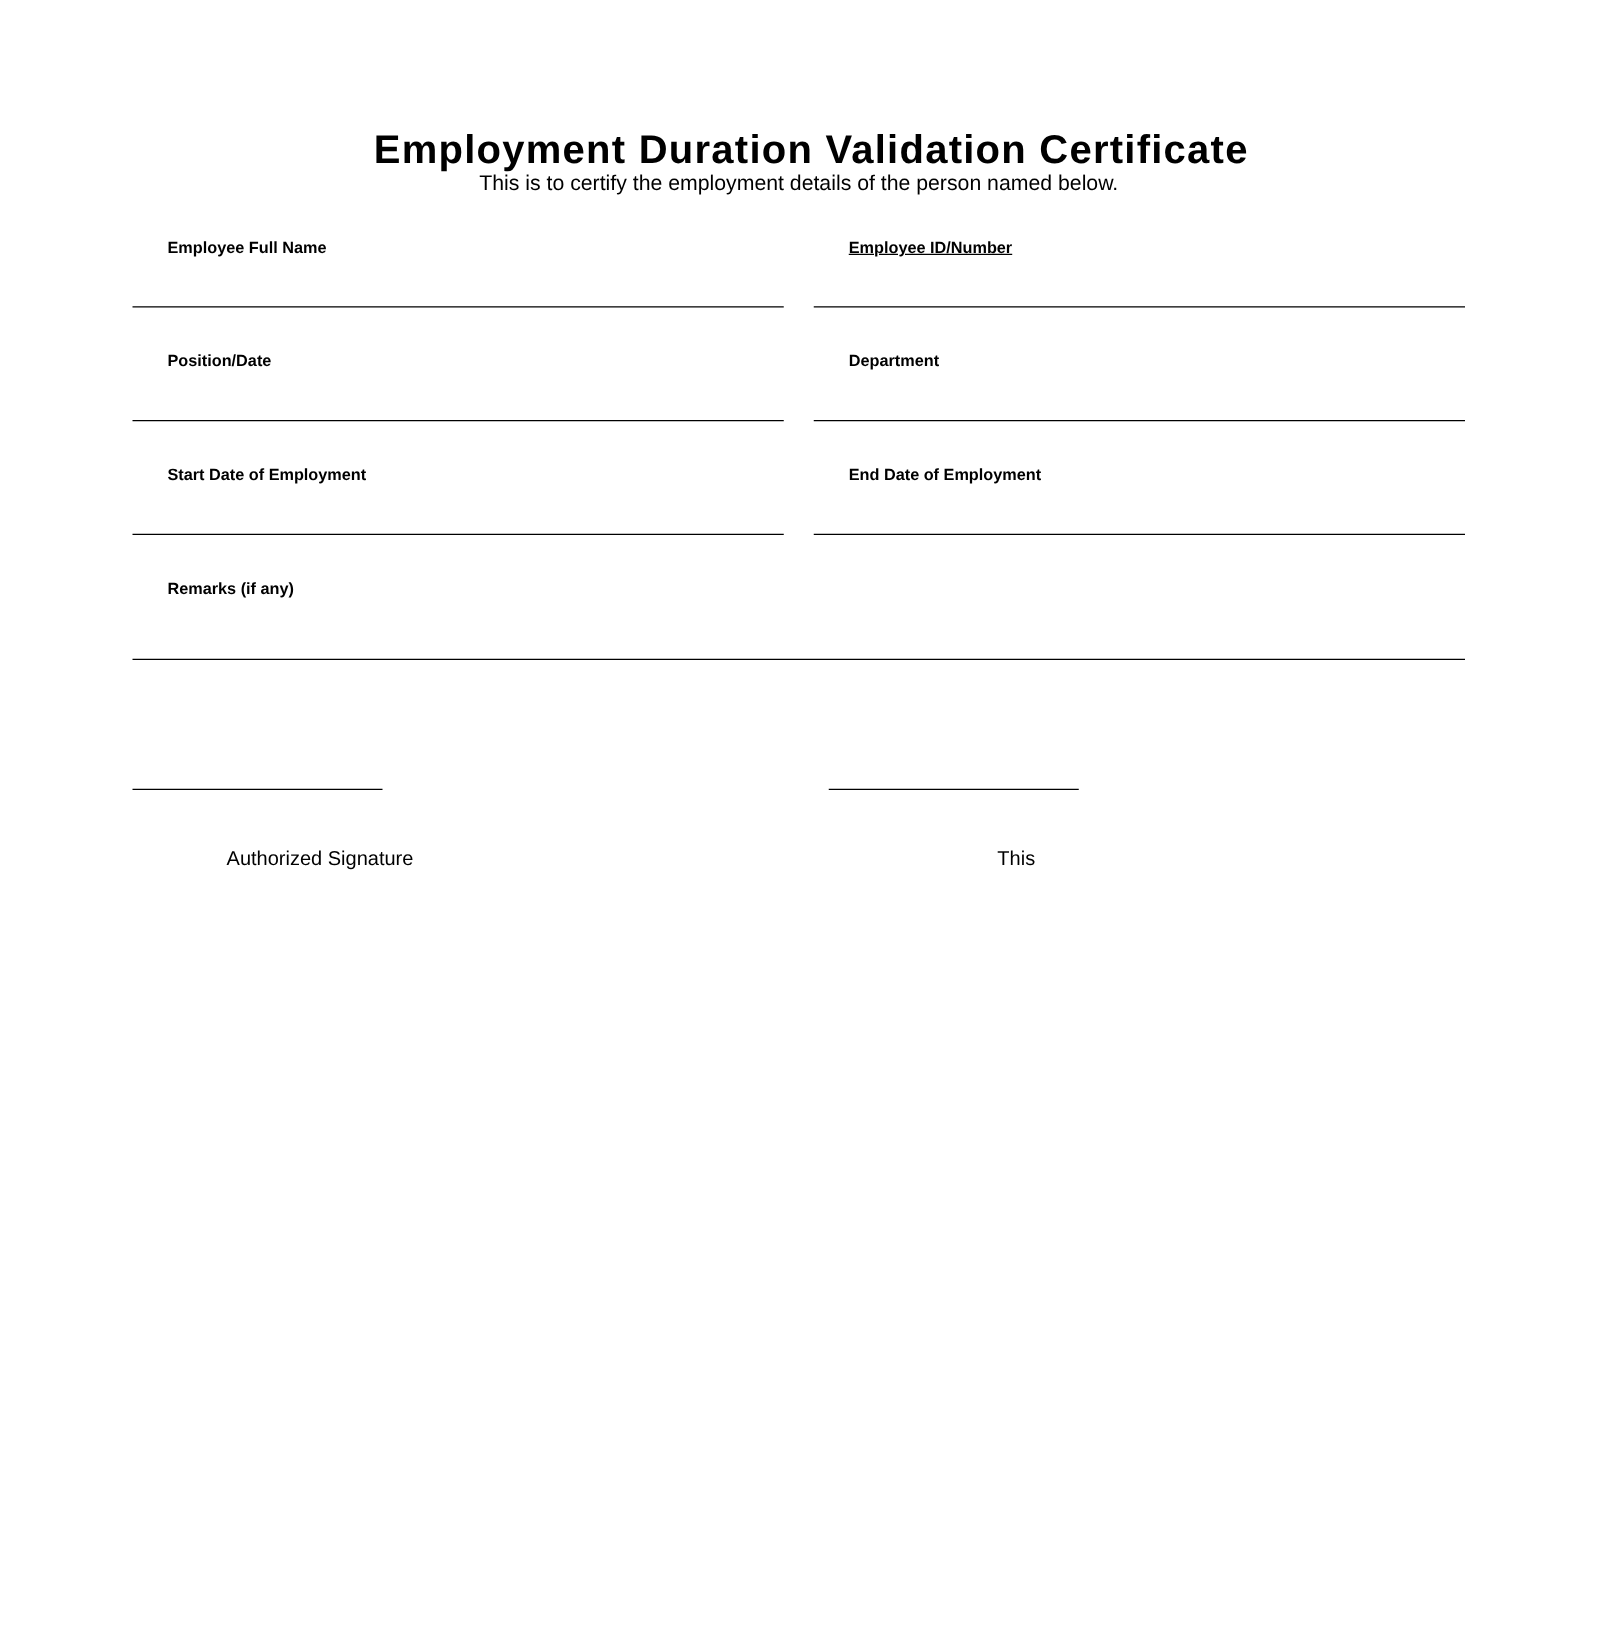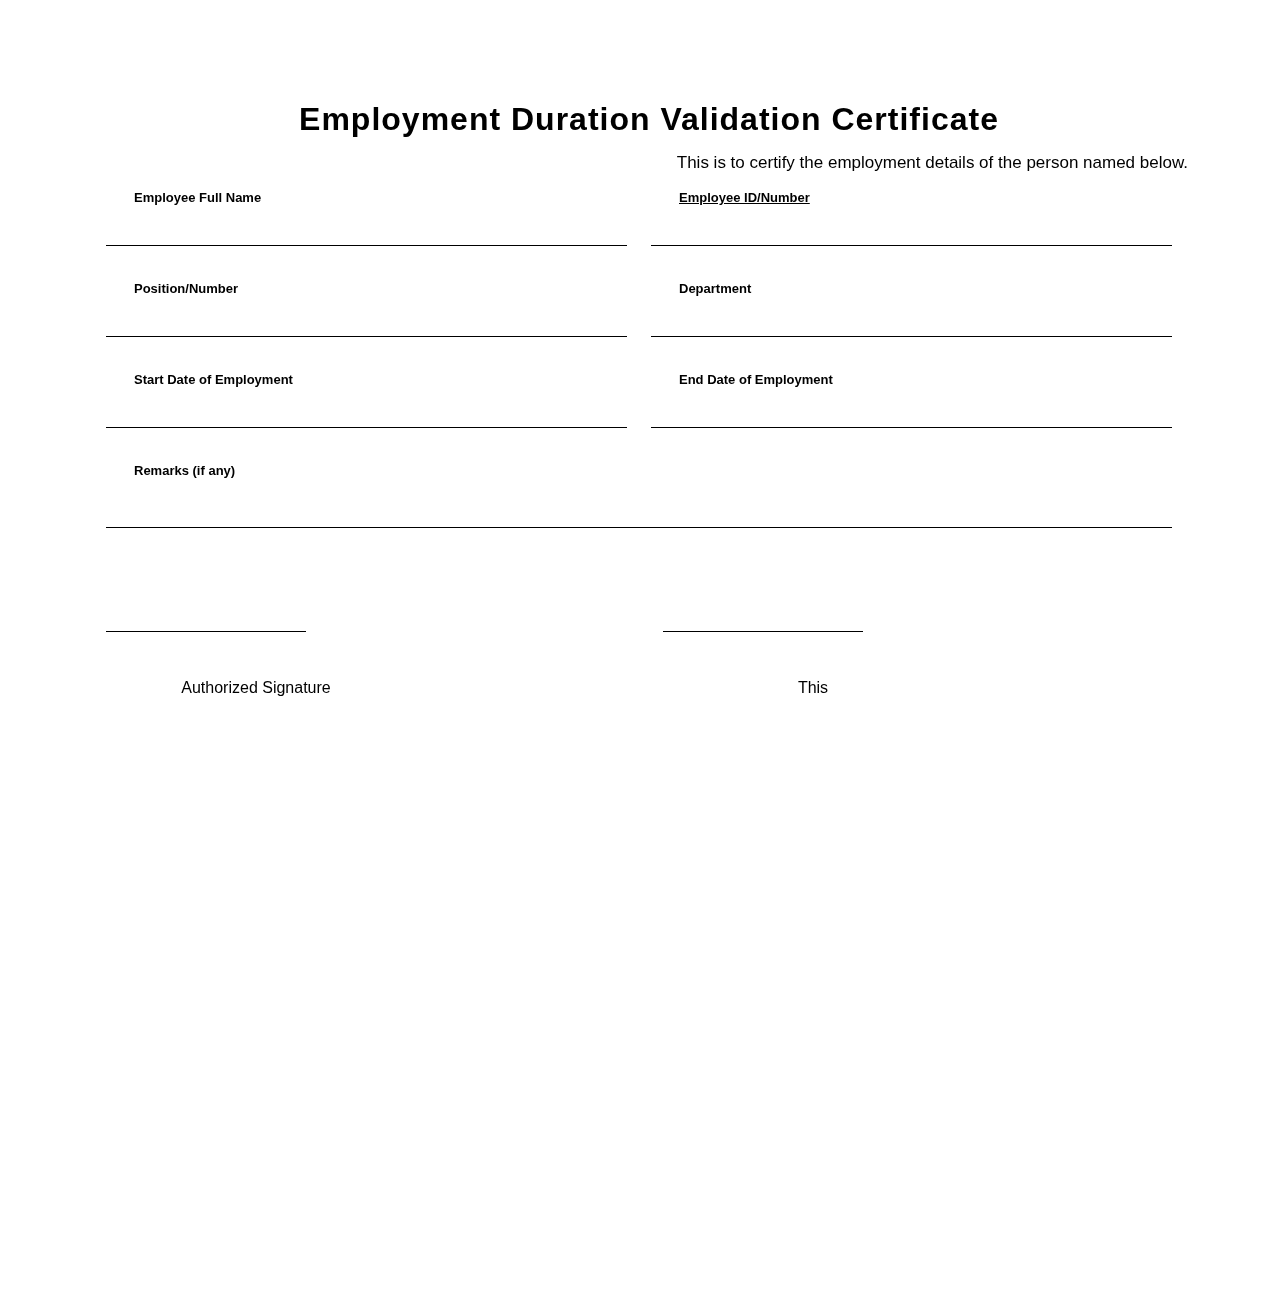--- a/index.html
+++ b/index.html
@@ -31,24 +31,24 @@
       font-weight: bold;
       letter-spacing: 1px;
       line-height: 40px;
       margin: 10px;
     }
     .subtitle {
       position: absolute;
       top: 136px;
       left: 0;
       width: 1066px;
-      text-align: right;
+      text-align: center;
       font-size: 17px;
       line-height: 22px;
-      margin: 16px;
+      margin: 0;
     }
     .field {
       position: absolute;
       width: 521px;
     }
     .field.full { width: 1066px; }
     .field-label {
       display: block;
       font-size: 13px;
       font-weight: bold;
@@ -97,21 +97,21 @@
   <div class="field" style="left:0; top:188px;">
     <label class="field-label">Employee Full Name</label>
     <input class="field-input" type="text" value="" style="">
   </div>
   <div class="field" style="left:545px; top:188px;text-decoration:underline;">
     <label class="field-label">Employee ID/Number</label>
     <input class="field-input" type="text" value="" style="">
   </div>
 
   <div class="field" style="left:0; top:279px;">
-    <label class="field-label">Position/Number</label>
+    <label class="field-label">Position/Date</label>
     <input class="field-input" type="text" value="" style="">
   </div>
   <div class="field" style="left:545px; top:279px;">
     <label class="field-label">Department</label>
     <input class="field-input" type="text" value="" style="">
   </div>
 
   <div class="field" style="left:0; top:370px;">
     <label class="field-label">Start Date of Employment</label>
     <input class="field-input" type="text" value="" style="">

